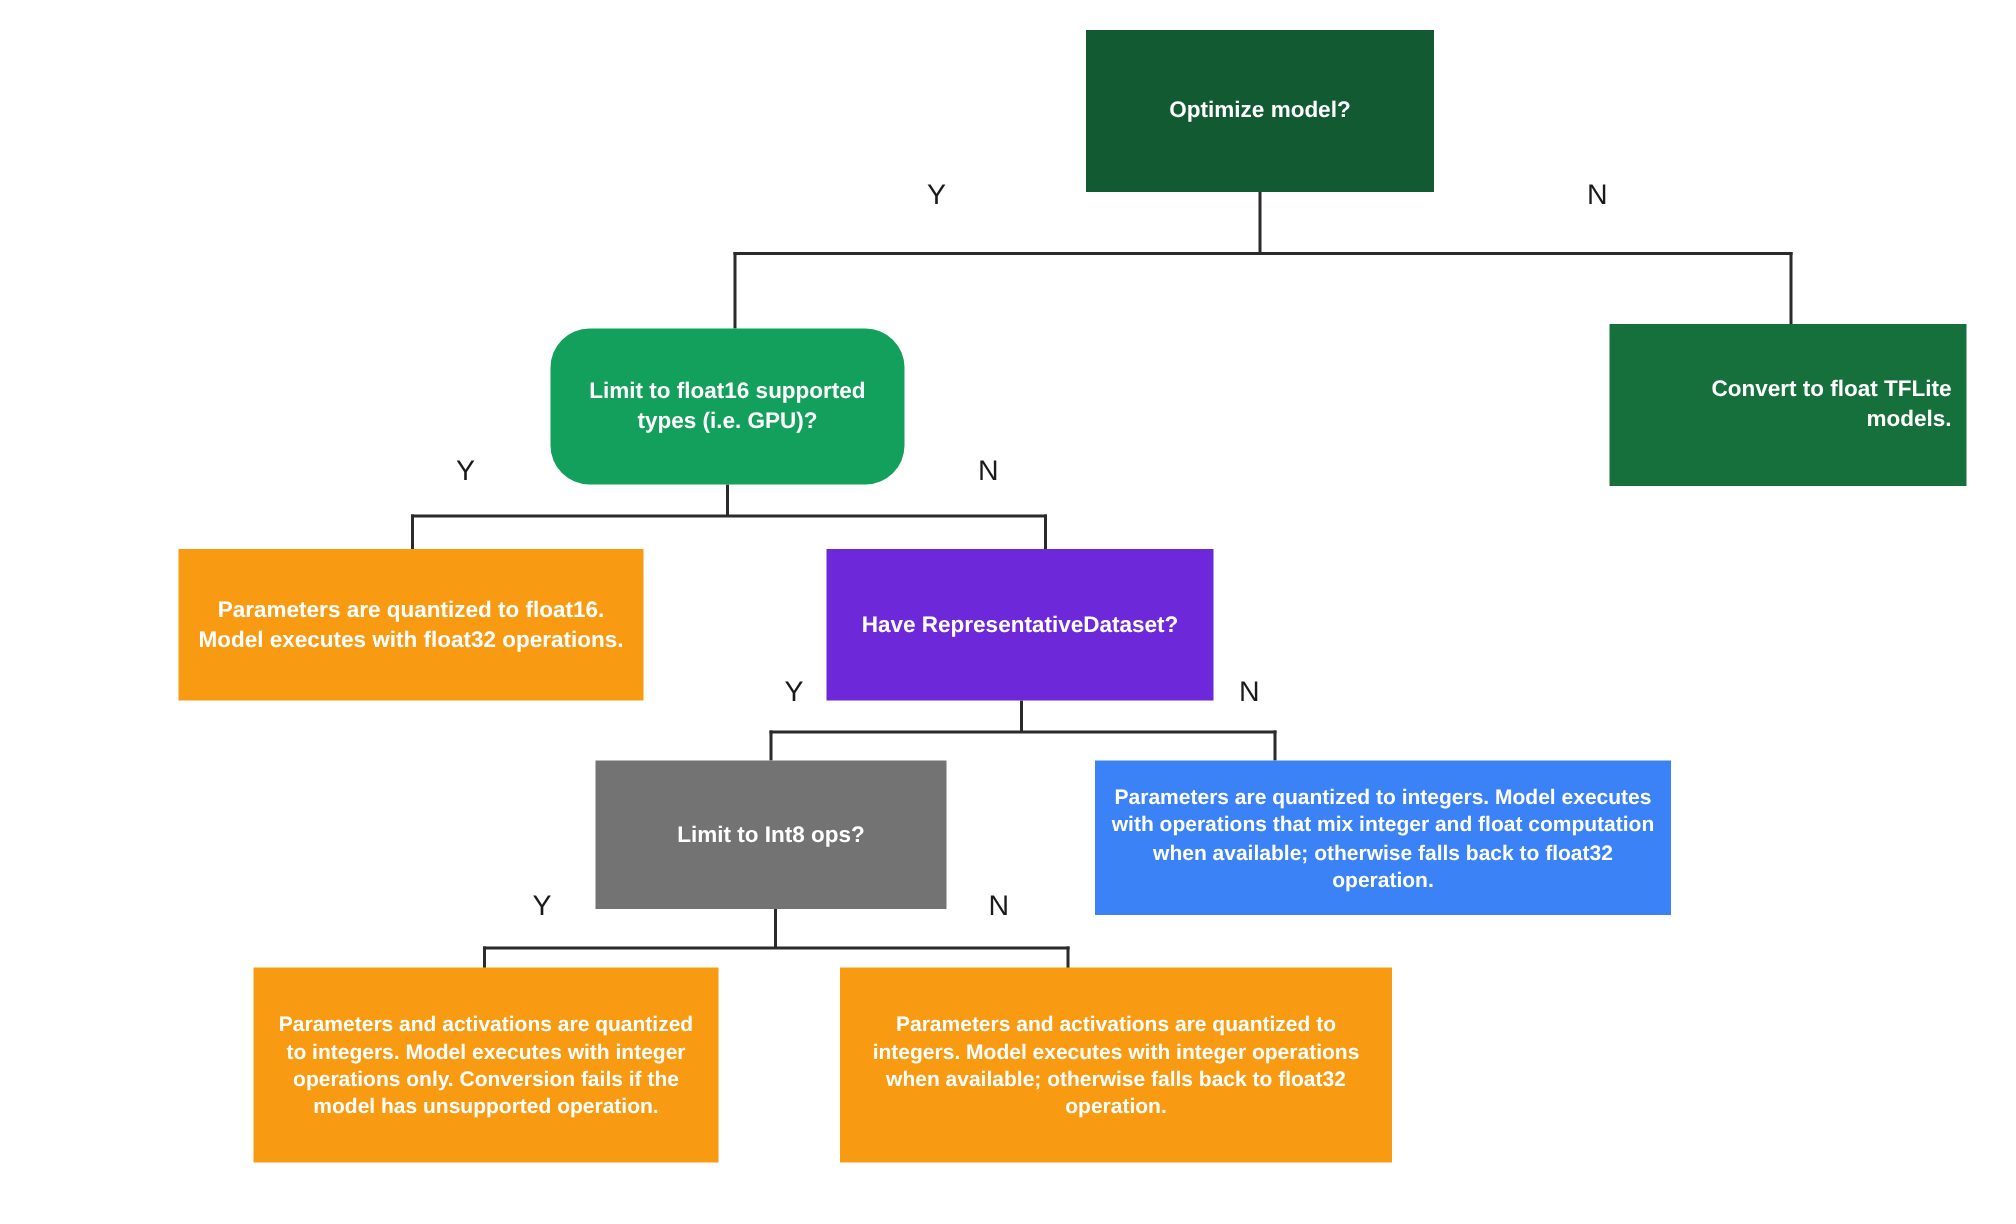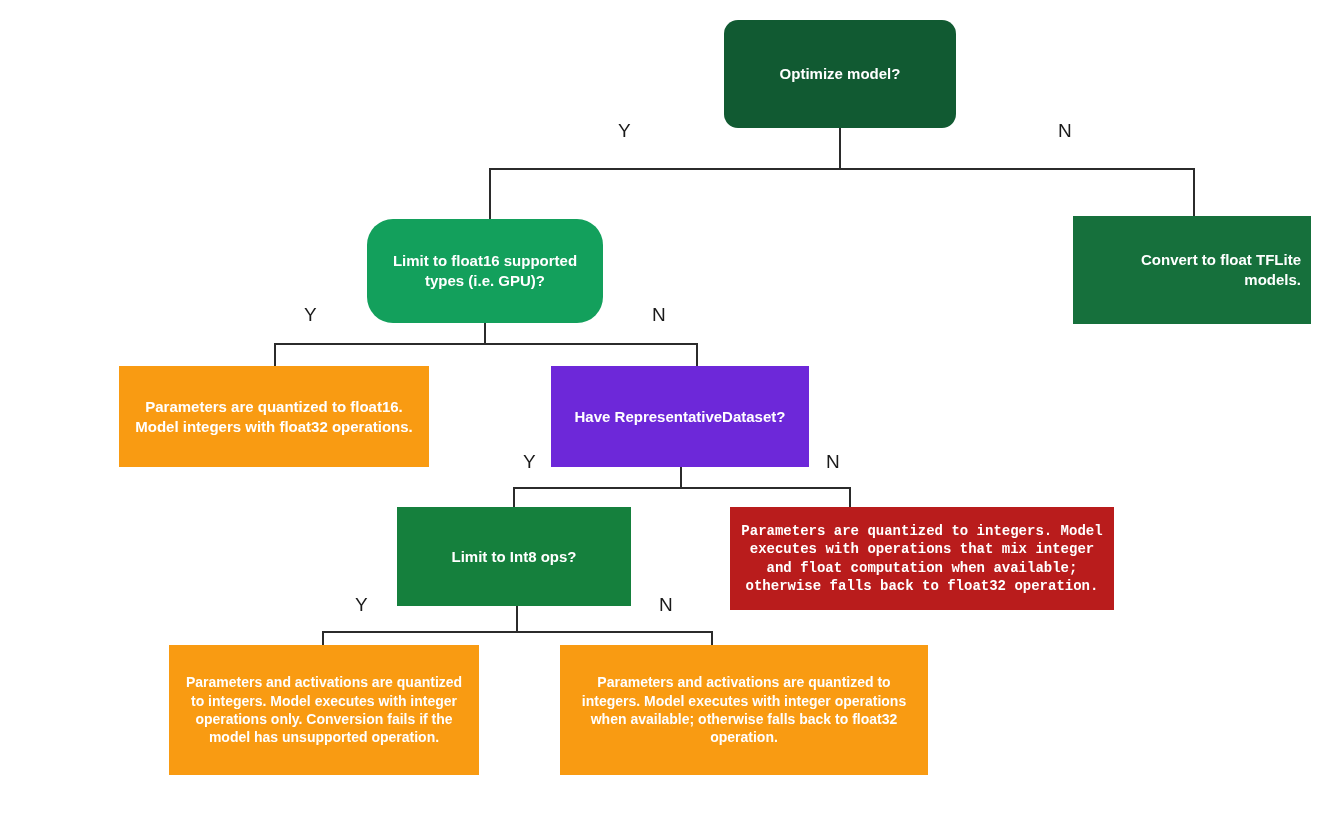--- a/index.html
+++ b/index.html
@@ -29,21 +29,21 @@
     color: #ffffff;
     font-weight: bold;
     line-height: 1.32;
     padding: 4px 10px;
     z-index: 3;
   }
   .node-text {
     display: block;
     white-space: pre-line;
   }
-  .n-dark   { background: #115A32; border-radius: 14px; }
+  .n-dark   { background: #115A32; }
   .n-mid    { background: #16703C; }
   .n-bright { background: #13A05C; }
   .n-orange { background: #F99B12; }
 
   .edge {
     position: absolute;
     background: #2b2b2b;
     z-index: 1;
   }
   .edge-v { width: 2px; }
@@ -89,40 +89,40 @@
 
   <div class="edge edge-v" style="left: 484px; top: 323px; width: 2px; height: 21px; background: rgb(43, 43, 43);"></div>
   <div class="edge edge-h" style="left: 274px; top: 343px; width: 424px; height: 2px; background: rgb(43, 43, 43);"></div>
   <div class="edge edge-v" style="left: 274px; top: 343px; width: 2px; height: 24px; background: rgb(43, 43, 43);"></div>
   <div class="edge edge-v" style="left: 696px; top: 343px; width: 2px; height: 23px; background: rgb(43, 43, 43);"></div>
 
   <div class="branch-label" style="left: 304px; top: 305px; color: rgb(26, 26, 26);">Y</div>
   <div class="branch-label" style="left: 652px; top: 305px; color: rgb(26, 26, 26);">N</div>
 
   <div class="node n-orange" style="left: 119px; top: 366px; width: 310px; height: 101px; background: rgb(249, 155, 18); font-size: 15px;">
-    <span class="node-text">Parameters are quantized to float16. Model integers with float32 operations.</span>
+    <span class="node-text">Parameters are quantized to float16. Model executes with float32 operations.</span>
   </div>
 
   <div class="node n-mid" style="left: 551px; top: 366px; width: 258px; height: 101px; background: #6d28d9; font-size: 15px;">
     <span class="node-text">Have RepresentativeDataset?</span>
   </div>
 
   <div class="edge edge-v" style="left: 680px; top: 467px; width: 2px; height: 21px; background: rgb(43, 43, 43);"></div>
   <div class="edge edge-h" style="left: 513px; top: 487px; width: 338px; height: 2px; background: rgb(43, 43, 43);"></div>
   <div class="edge edge-v" style="left: 513px; top: 487px; width: 2px; height: 20px; background: rgb(43, 43, 43);"></div>
   <div class="edge edge-v" style="left: 849px; top: 487px; width: 2px; height: 20px; background: rgb(43, 43, 43);"></div>
 
   <div class="branch-label" style="left: 523px; top: 452px; color: rgb(26, 26, 26);">Y</div>
   <div class="branch-label" style="left: 826px; top: 452px; color: rgb(26, 26, 26);">N</div>
 
-  <div class="node n-bright" style="left: 397px; top: 507px; width: 234px; height: 99px; background: #15803d; font-size: 15px;">
+  <div class="node n-bright" style="left: 397px; top: 507px; width: 234px; height: 99px; background: #737373; font-size: 15px;">
     <span class="node-text">Limit to Int8 ops?</span>
   </div>
 
-  <div class="node n-orange" style="left: 730px; top: 507px; width: 384px; height: 103px; font-size: 14px; background: #b91c1c; font-family: Liberation Mono, monospace;">
+  <div class="node n-orange" style="left: 730px; top: 507px; width: 384px; height: 103px; font-size: 14px; background: #3b82f6;">
     <span class="node-text">Parameters are quantized to integers. Model executes with operations that mix integer and float computation when available; otherwise falls back to float32 operation.</span>
   </div>
 
   <div class="edge edge-v" style="left: 516px; top: 606px; width: 2px; height: 26px; background: rgb(43, 43, 43);"></div>
   <div class="edge edge-h" style="left: 322px; top: 631px; width: 391px; height: 2px; background: rgb(43, 43, 43);"></div>
   <div class="edge edge-v" style="left: 322px; top: 631px; width: 2px; height: 15px; background: rgb(43, 43, 43);"></div>
   <div class="edge edge-v" style="left: 711px; top: 631px; width: 2px; height: 15px; background: rgb(43, 43, 43);"></div>
 
   <div class="branch-label" style="left: 355px; top: 595px; color: rgb(26, 26, 26);">Y</div>
   <div class="branch-label" style="left: 659px; top: 595px; color: rgb(26, 26, 26);">N</div>

